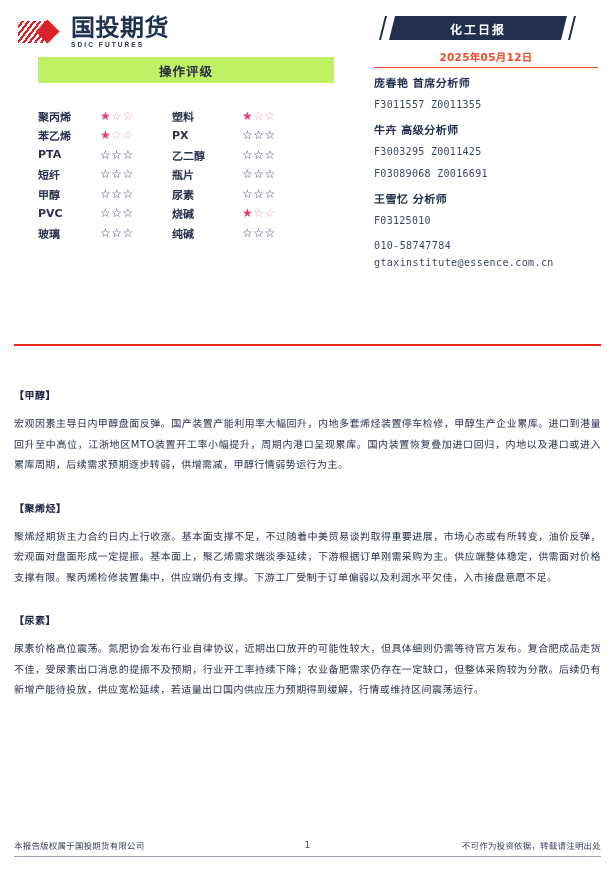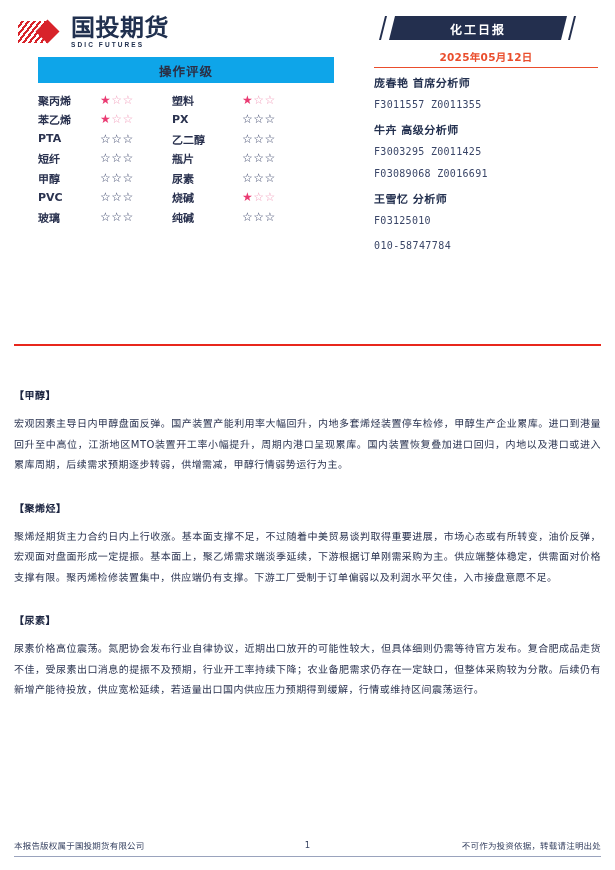--- a/index.html
+++ b/index.html
@@ -86,35 +86,35 @@
   }
 
   
   .rating-card {
     position: absolute;
     left: 38px;
     top: 57px;
     width: 296px;
   }
   .rating-title-band {
-    background: #0ea5e9;
+    background: #bef264;
     height: 26px;
     display: flex;
     align-items: center;
     justify-content: center;
   }
   .rating-title-band .rt-text {
     font-size: 12.5px;
     font-weight: bold;
     color: #2b2f45;
     letter-spacing: 1px;
     font-family: "DejaVu Sans", "Liberation Sans", sans-serif;
   }
   .rating-rows {
-    margin-top: 7px;
+    margin-top: 23px;
   }
   .rating-row {
     display: flex;
     align-items: center;
     height: 19.5px;
   }
   .cell-label {
     width: 62px;
     font-size: 11px;
     font-weight: bold;
@@ -383,20 +383,21 @@
           <div class="analyst-code">F3011557 Z0011355</div>
           <div class="analyst-name">牛卉 高级分析师</div>
           <div class="analyst-code">F3003295 Z0011425</div>
           <div class="analyst-code">F03089068 Z0016691</div>
           <div class="analyst-name">王雪忆 分析师</div>
           <div class="analyst-code">F03125010</div>
         </div>
 
       <div class="contact-block">
         <div class="contact-line">010-58747784</div>
+        <div class="contact-line">gtaxinstitute@essence.com.cn</div>
       </div>
     </div>
 
     <div class="header-rule"></div>
   </div>
 
   <div class="body-sections" id="body-sections">
       <div class="section">
         <div class="section-heading">【甲醇】</div>
         <div class="section-body">宏观因素主导日内甲醇盘面反弹。国产装置产能利用率大幅回升，内地多套烯烃装置停车检修，甲醇生产企业累库。进口到港量回升至中高位，江浙地区MTO装置开工率小幅提升，周期内港口呈现累库。国内装置恢复叠加进口回归，内地以及港口或进入累库周期，后续需求预期逐步转弱，供增需减，甲醇行情弱势运行为主。</div>

